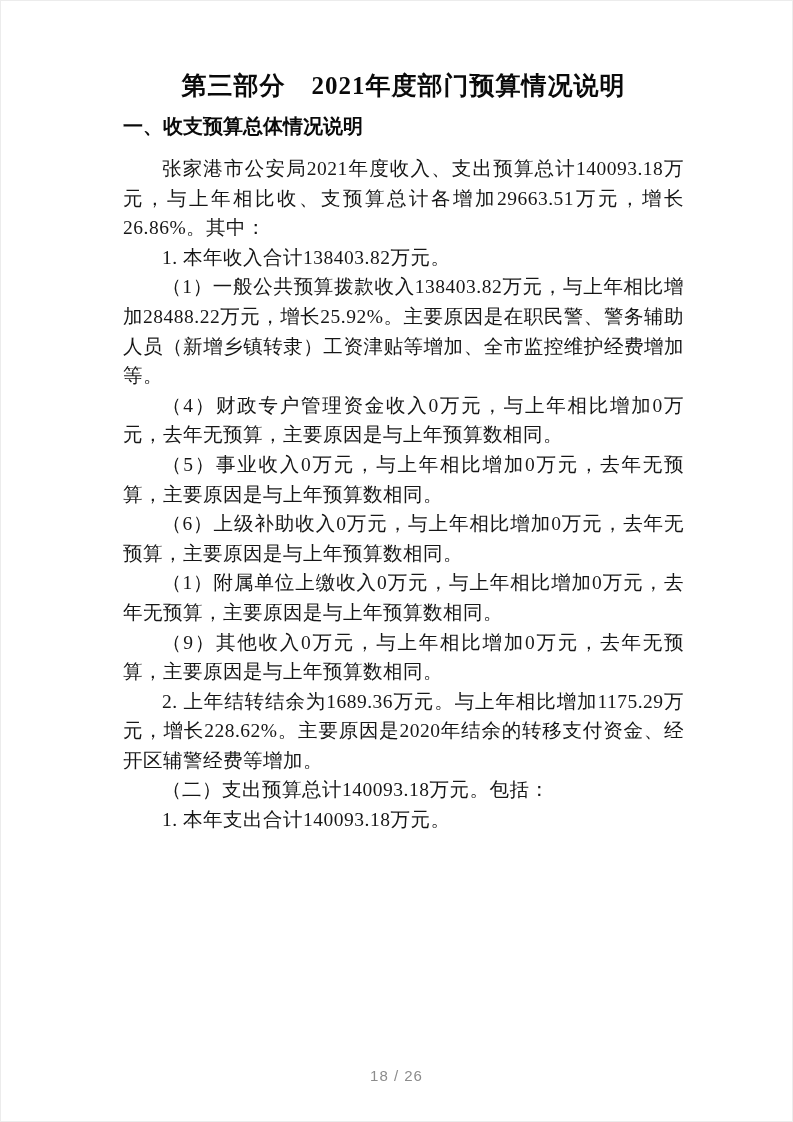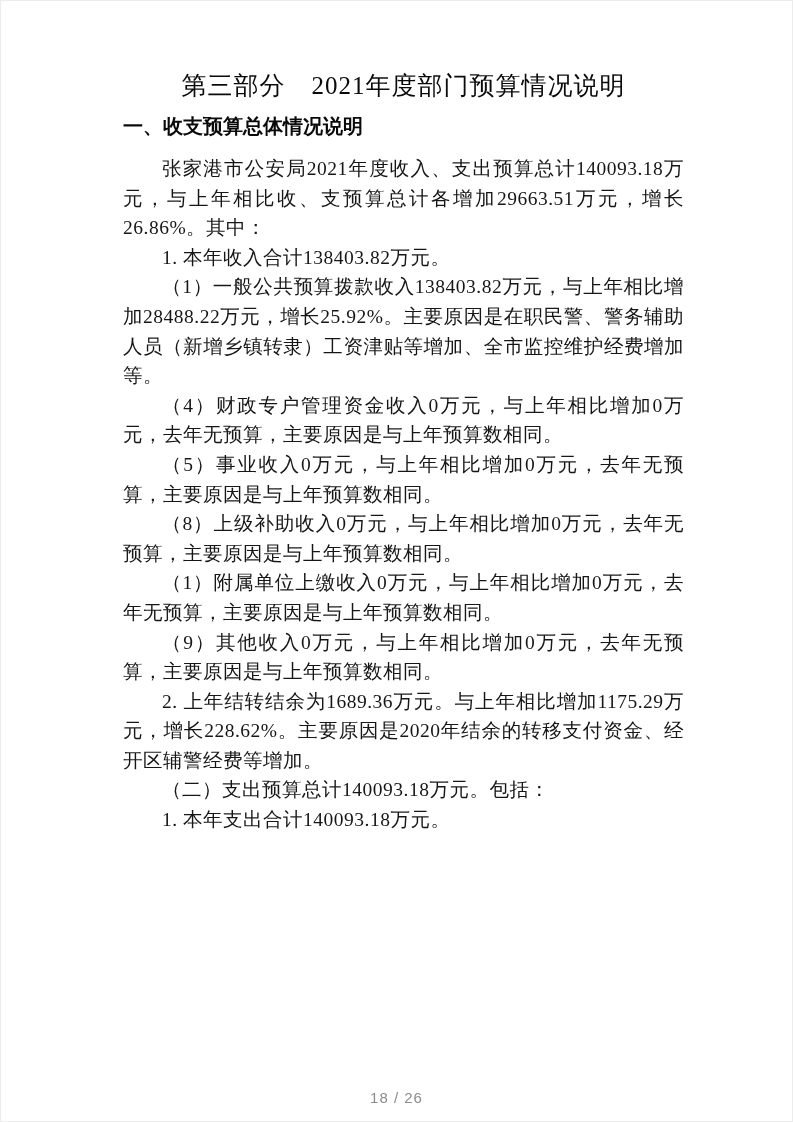--- a/index.html
+++ b/index.html
@@ -18,21 +18,21 @@
   .page {
     position: absolute;
     inset: 0;
     box-sizing: border-box;
     border: 1px solid #ececec;
     background: #ffffff;
     padding: 67px 108px 0 122px;
   }
   .doc-title {
     font-size: 25px;
-    font-weight: normal;
+    font-weight: bold;
     text-align: center;
     margin: 0 0 9px 0;
     line-height: 35px;
     letter-spacing: 1px;
     color: #0a0a0a;
     font-family: "Liberation Serif", "DejaVu Serif", serif;
   }
   .section-heading {
     font-family: "Liberation Sans", "DejaVu Sans", sans-serif;
     font-size: 20px;
@@ -51,21 +51,21 @@
   .doc-body p.para {
     margin: 0;
     padding: 0;
     text-indent: 2em;
     letter-spacing: 0.5px;
   }
   .footer {
     position: absolute;
     left: 0;
     right: 0;
-    bottom: 14px;
+    bottom: 36px;
     text-align: center;
   }
   .page-num {
     font-family: "Liberation Sans", "DejaVu Sans", sans-serif;
     font-size: 15px;
     color: #8c8c8c;
     letter-spacing: 1px;
   }
 </style>
 </head>
@@ -73,21 +73,21 @@
 
 <div class="page">
   <h1 class="doc-title">第三部分　2021年度部门预算情况说明</h1>
   <h2 class="section-heading">一、收支预算总体情况说明</h2>
   <div class="doc-body" id="paragraphs">
       <p class="para">张家港市公安局2021年度收入、支出预算总计140093.18万元，与上年相比收、支预算总计各增加29663.51万元，增长26.86%。其中：</p>
       <p class="para">1. 本年收入合计138403.82万元。</p>
       <p class="para">（1）一般公共预算拨款收入138403.82万元，与上年相比增加28488.22万元，增长25.92%。主要原因是在职民警、警务辅助人员（新增乡镇转隶）工资津贴等增加、全市监控维护经费增加等。</p>
       <p class="para">（4）财政专户管理资金收入0万元，与上年相比增加0万元，去年无预算，主要原因是与上年预算数相同。</p>
       <p class="para">（5）事业收入0万元，与上年相比增加0万元，去年无预算，主要原因是与上年预算数相同。</p>
-      <p class="para">（8）上级补助收入0万元，与上年相比增加0万元，去年无预算，主要原因是与上年预算数相同。</p>
+      <p class="para">（6）上级补助收入0万元，与上年相比增加0万元，去年无预算，主要原因是与上年预算数相同。</p>
       <p class="para">（1）附属单位上缴收入0万元，与上年相比增加0万元，去年无预算，主要原因是与上年预算数相同。</p>
       <p class="para">（9）其他收入0万元，与上年相比增加0万元，去年无预算，主要原因是与上年预算数相同。</p>
       <p class="para">2. 上年结转结余为1689.36万元。与上年相比增加1175.29万元，增长228.62%。主要原因是2020年结余的转移支付资金、经开区辅警经费等增加。</p>
       <p class="para">（二）支出预算总计140093.18万元。包括：</p>
       <p class="para">1. 本年支出合计140093.18万元。</p>
     </div>
   <div class="footer">
     <span class="page-num">18 / 26</span>
   </div>
 </div>

